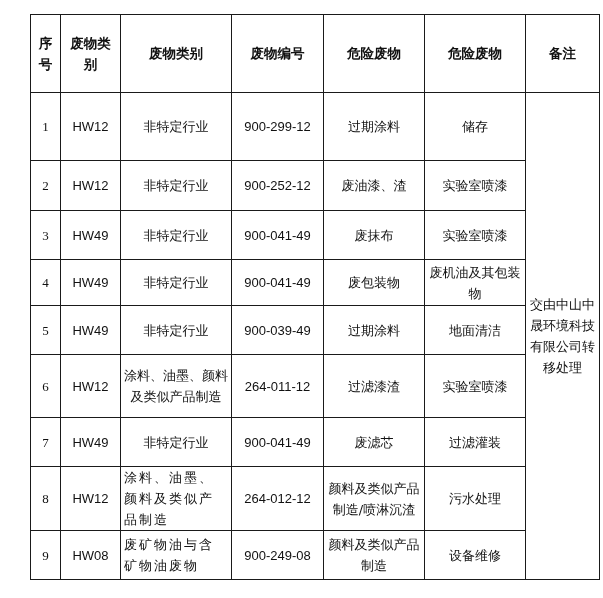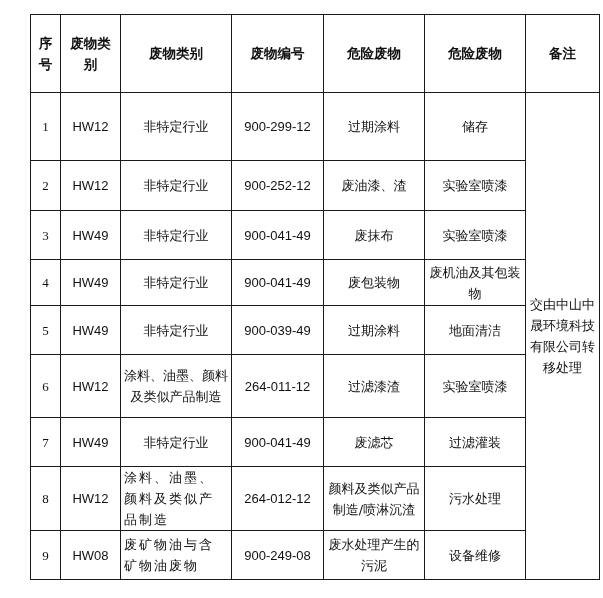--- a/index.html
+++ b/index.html
@@ -149,17 +149,17 @@
       <td class="wrap-left">涂料、油墨、颜料及类似产品制造</td>
       <td class="code">264-012-12</td>
       <td>颜料及类似产品制造/喷淋沉渣</td>
       <td>污水处理</td>
     </tr>
     <tr style="height:49px">
       <td class="num">9</td>
       <td class="code">HW08</td>
       <td class="wrap-left">废矿物油与含矿物油废物</td>
       <td class="code">900-249-08</td>
-      <td>废水处理产生的污泥</td>
+      <td>颜料及类似产品制造</td>
       <td>设备维修</td>
     </tr>
   </tbody>
 </table>
 
 </body></html>

